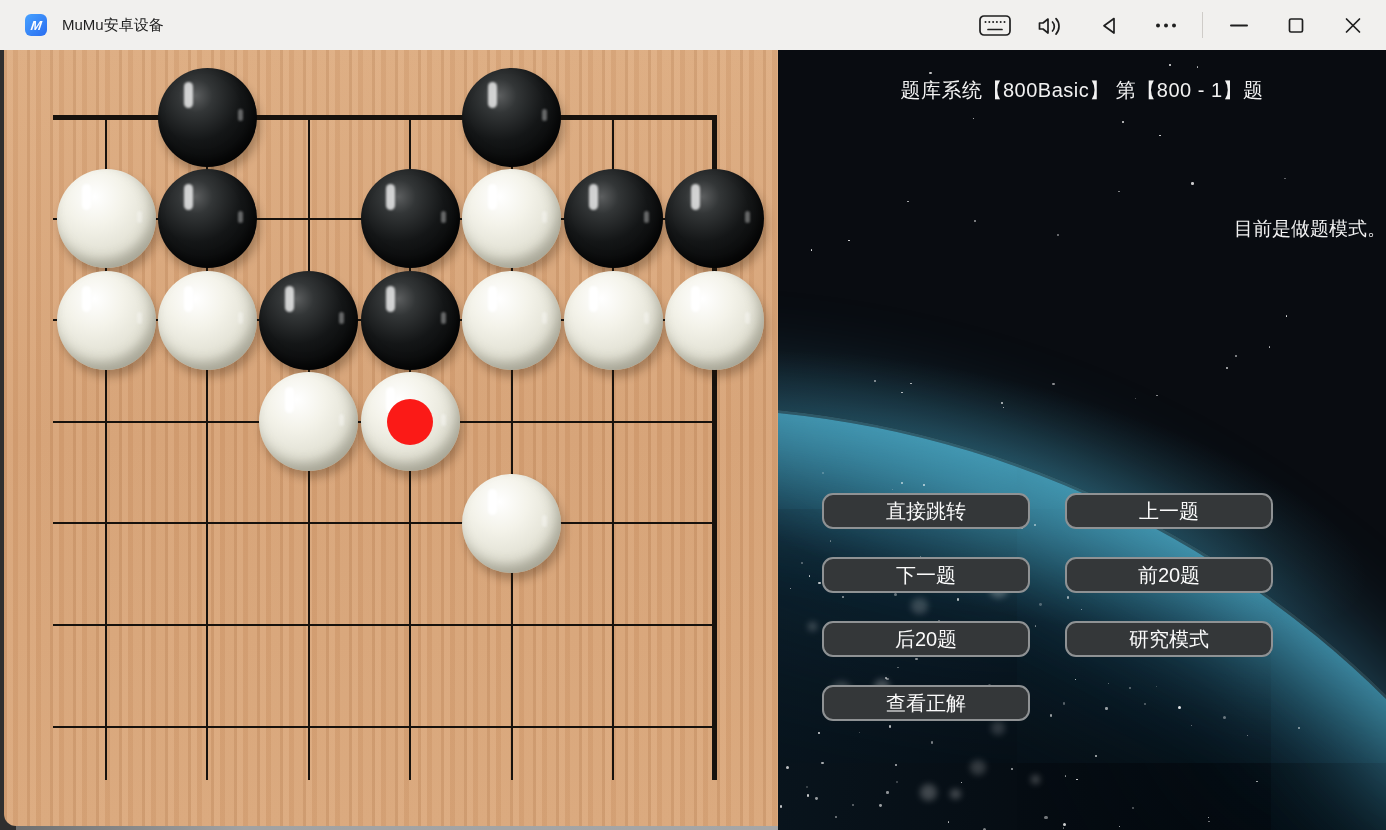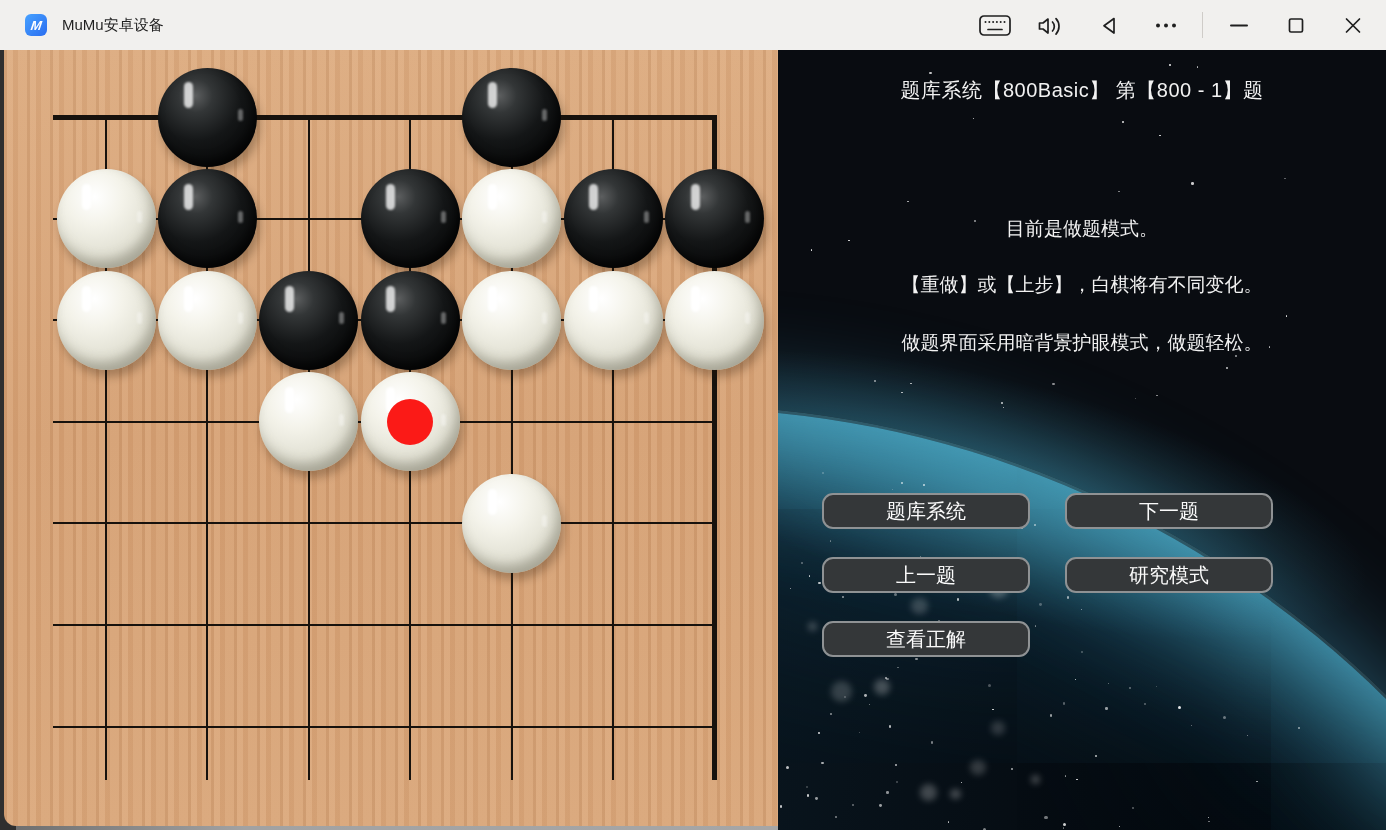--- a/index.html
+++ b/index.html
@@ -62,21 +62,21 @@
     background:radial-gradient(circle at 30% 16%, #0e2834 0%, #0a1822 16%, #04080d 42%, #02040a 75%);
     border:3px solid rgba(125,215,240,.30);
     box-shadow: inset 0 55px 130px -20px rgba(95,205,235,.85),
                 inset 0 160px 300px -60px rgba(35,115,155,.55),
                 0 -28px 90px -8px rgba(70,170,210,.38); }
   #glow-haze { position:absolute; left:-160px; top:330px; width:760px; height:230px; border-radius:50%;
     background:radial-gradient(closest-side, rgba(80,190,220,.28), rgba(80,190,220,0)); transform:rotate(14deg); }
   .sky-dot { position:absolute; border-radius:50%; background:#fff; }
   .panel-title { position:absolute; left:0; top:27px; width:100%; text-align:center;
     font-size:20px; font-weight:500; letter-spacing:.5px; }
-  .panel-line { position:absolute; left:0; width:100%; text-align:center; font-size:19px; font-weight:500; }
+  .panel-line { position:absolute; left:0; width:100%; text-align:right; font-size:19px; font-weight:500; }
   .btn-grid { position:absolute; left:44px; top:443px; display:grid;
     grid-template-columns:208px 208px; column-gap:35px; row-gap:28px; }
   .side-btn { width:208px; height:36px; border-radius:11px; background:#343739;
     border:2px solid #8f9294; color:#fafafa; font-size:20px; font-weight:500;
     display:flex; align-items:center; justify-content:center;
     font-family:"Liberation Sans","DejaVu Sans",sans-serif; cursor:pointer; }
 </style>
 </head>
 <body>
 
@@ -312,24 +312,24 @@
         <div class="sky-dot" style="left: 141.921px; top: 734.456px; width: 17.0419px; height: 17.0419px; opacity: 0.231374; filter: blur(3px);"></div>
         <div class="sky-dot" style="left: 192.255px; top: 709.773px; width: 15.3047px; height: 15.3047px; opacity: 0.181182; filter: blur(3px);"></div>
         <div class="sky-dot" style="left: 252.999px; top: 725.158px; width: 8.62131px; height: 8.62131px; opacity: 0.245446; filter: blur(3px);"></div>
         <div class="sky-dot" style="left: 172.426px; top: 739.159px; width: 10.174px; height: 10.174px; opacity: 0.251755; filter: blur(3px);"></div>
         <div class="sky-dot" style="left: 52.7737px; top: 630.704px; width: 21.2423px; height: 21.2423px; opacity: 0.178822; filter: blur(3px);"></div>
         <div class="sky-dot" style="left: 95.6129px; top: 629.078px; width: 16.1157px; height: 16.1157px; opacity: 0.244112; filter: blur(3px);"></div>
       </div>
 
     <div class="panel-title">题库系统【800Basic】 第【800 - 1】题</div>
     <div class="panel-line" style="top:166px">目前是做题模式。</div>
-    <div class="panel-line" style="top:222px">【重做】或【上步】，白棋将有不同变化。</div>
-    <div class="panel-line" style="top:280px">做题界面采用暗背景护眼模式，做题轻松。</div>
 
     <div class="btn-grid" id="btn-grid">
-        <button class="side-btn">题库系统</button>
+        <button class="side-btn">直接跳转</button>
+        <button class="side-btn">上一题</button>
         <button class="side-btn">下一题</button>
-        <button class="side-btn">上一题</button>
+        <button class="side-btn">前20题</button>
+        <button class="side-btn">后20题</button>
         <button class="side-btn">研究模式</button>
         <button class="side-btn">查看正解</button>
       </div>
   </div>
 </div>
 
 </body></html>

